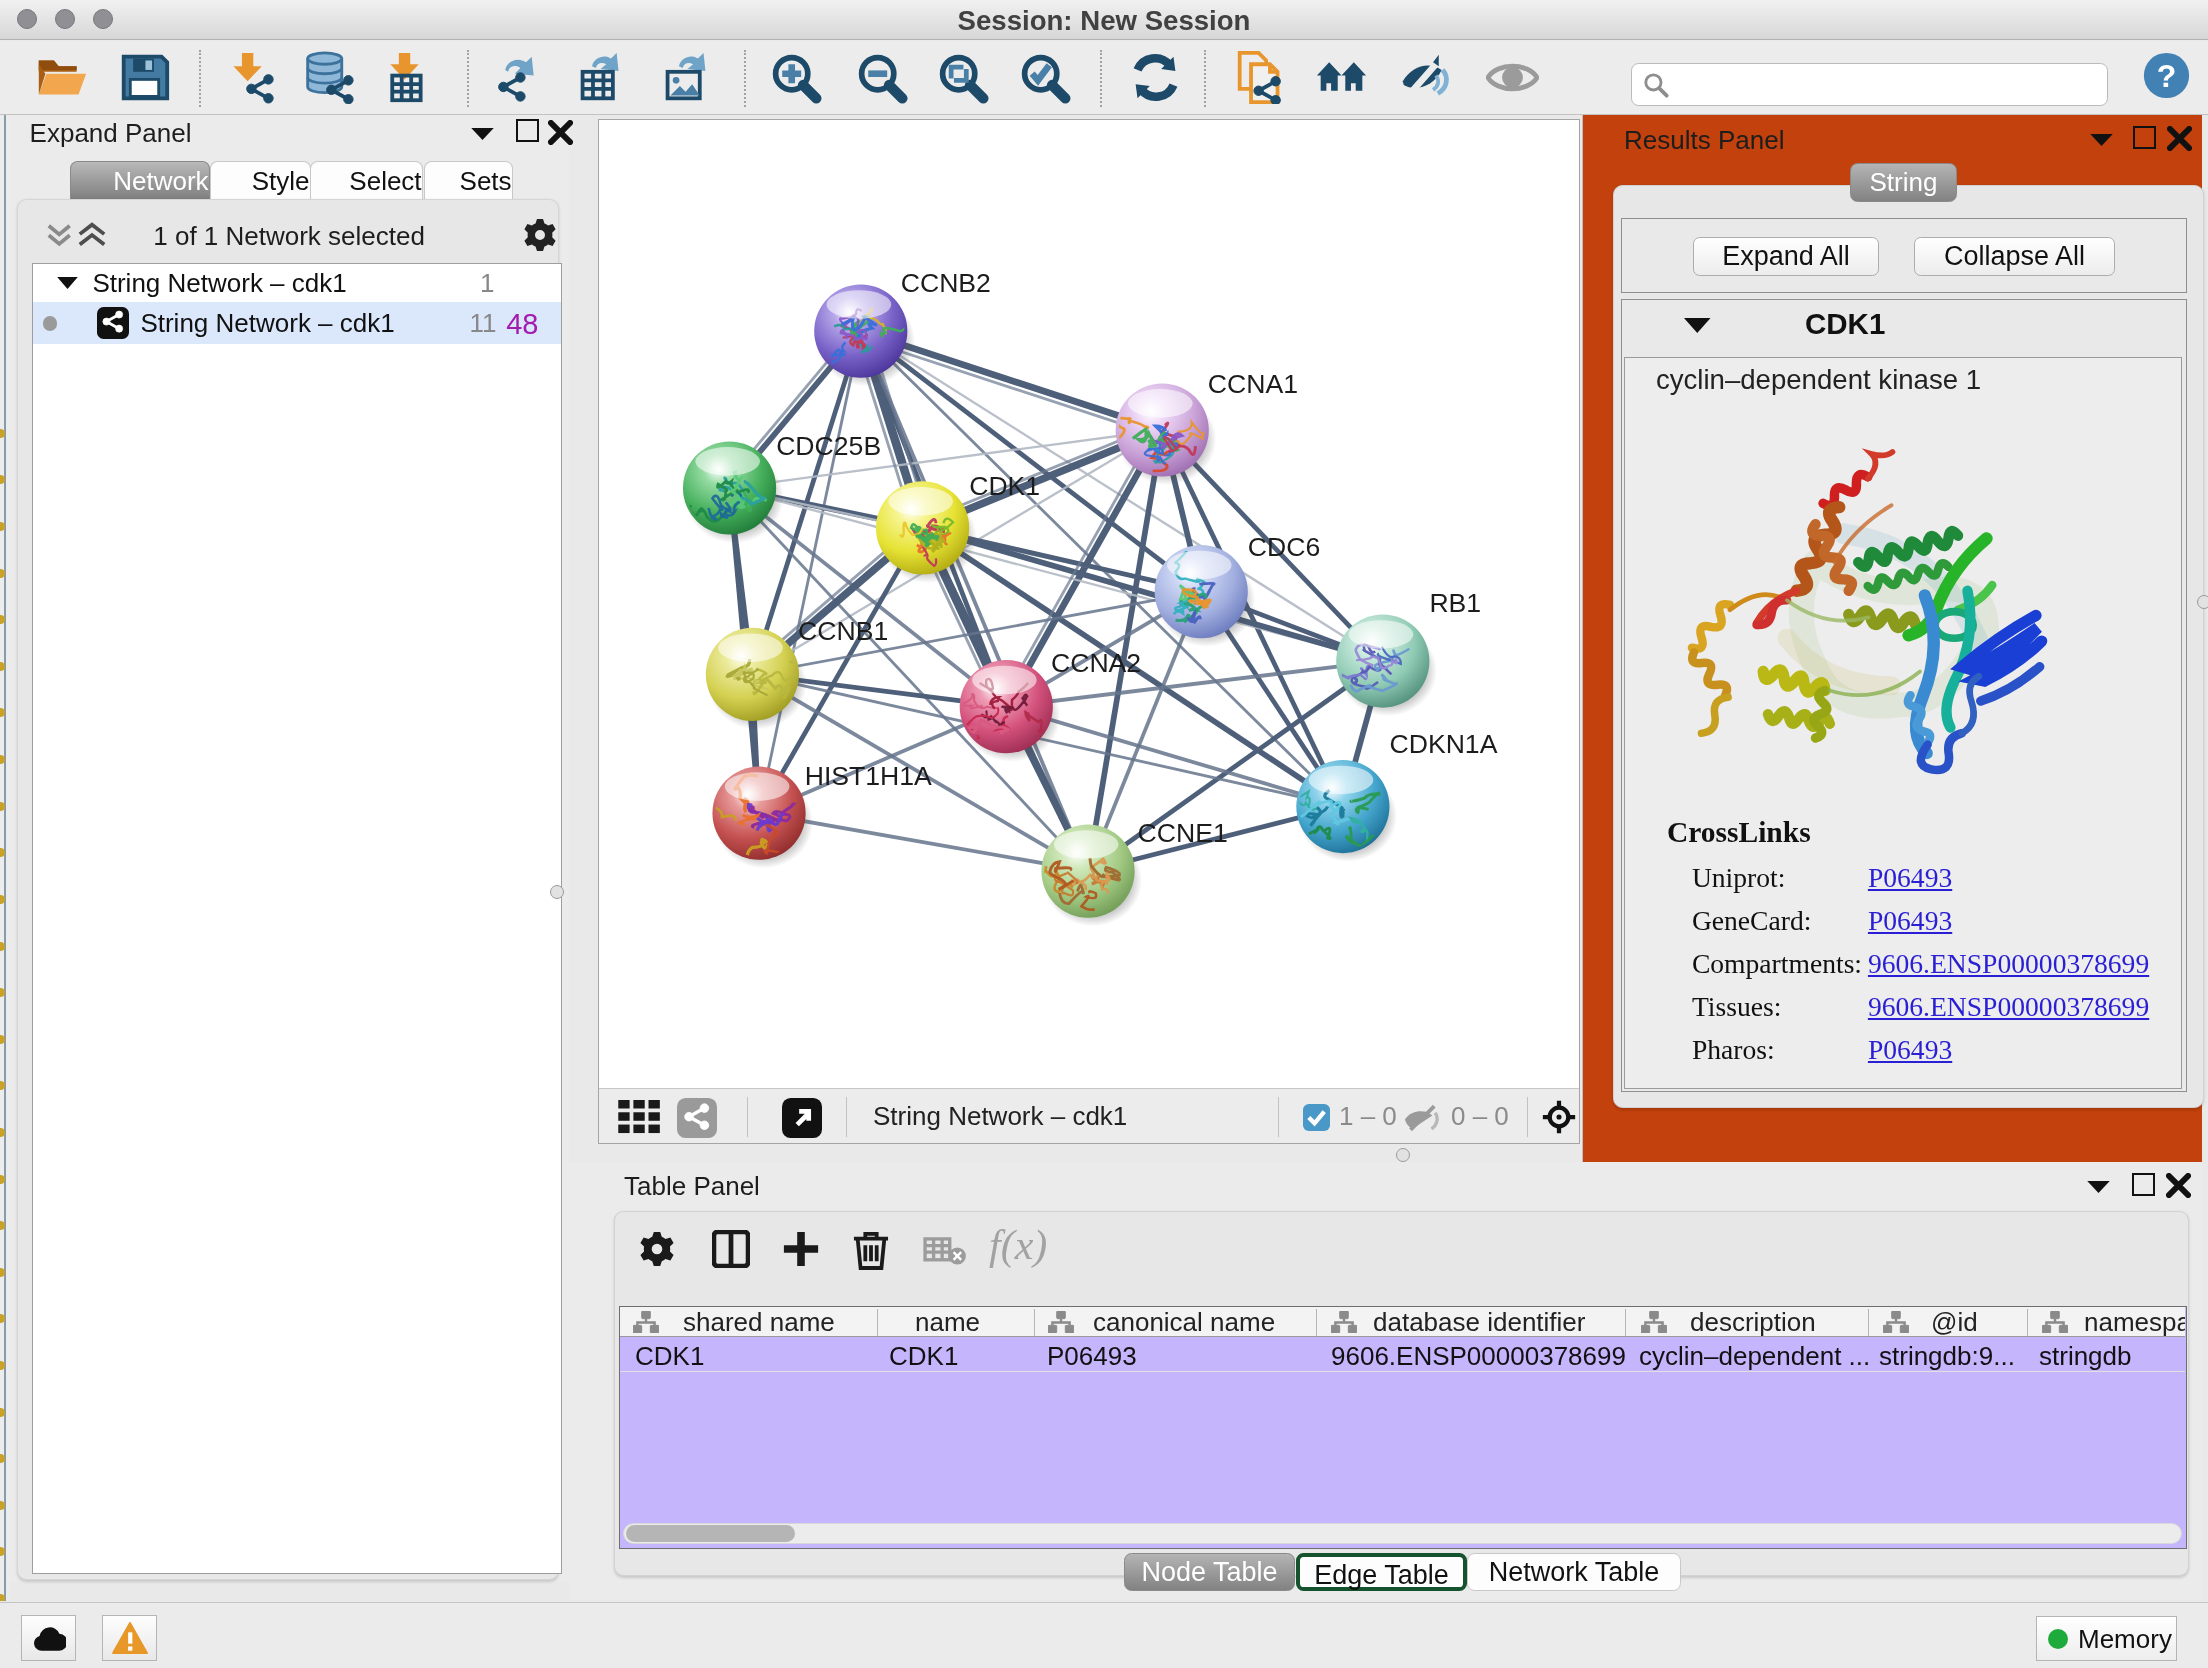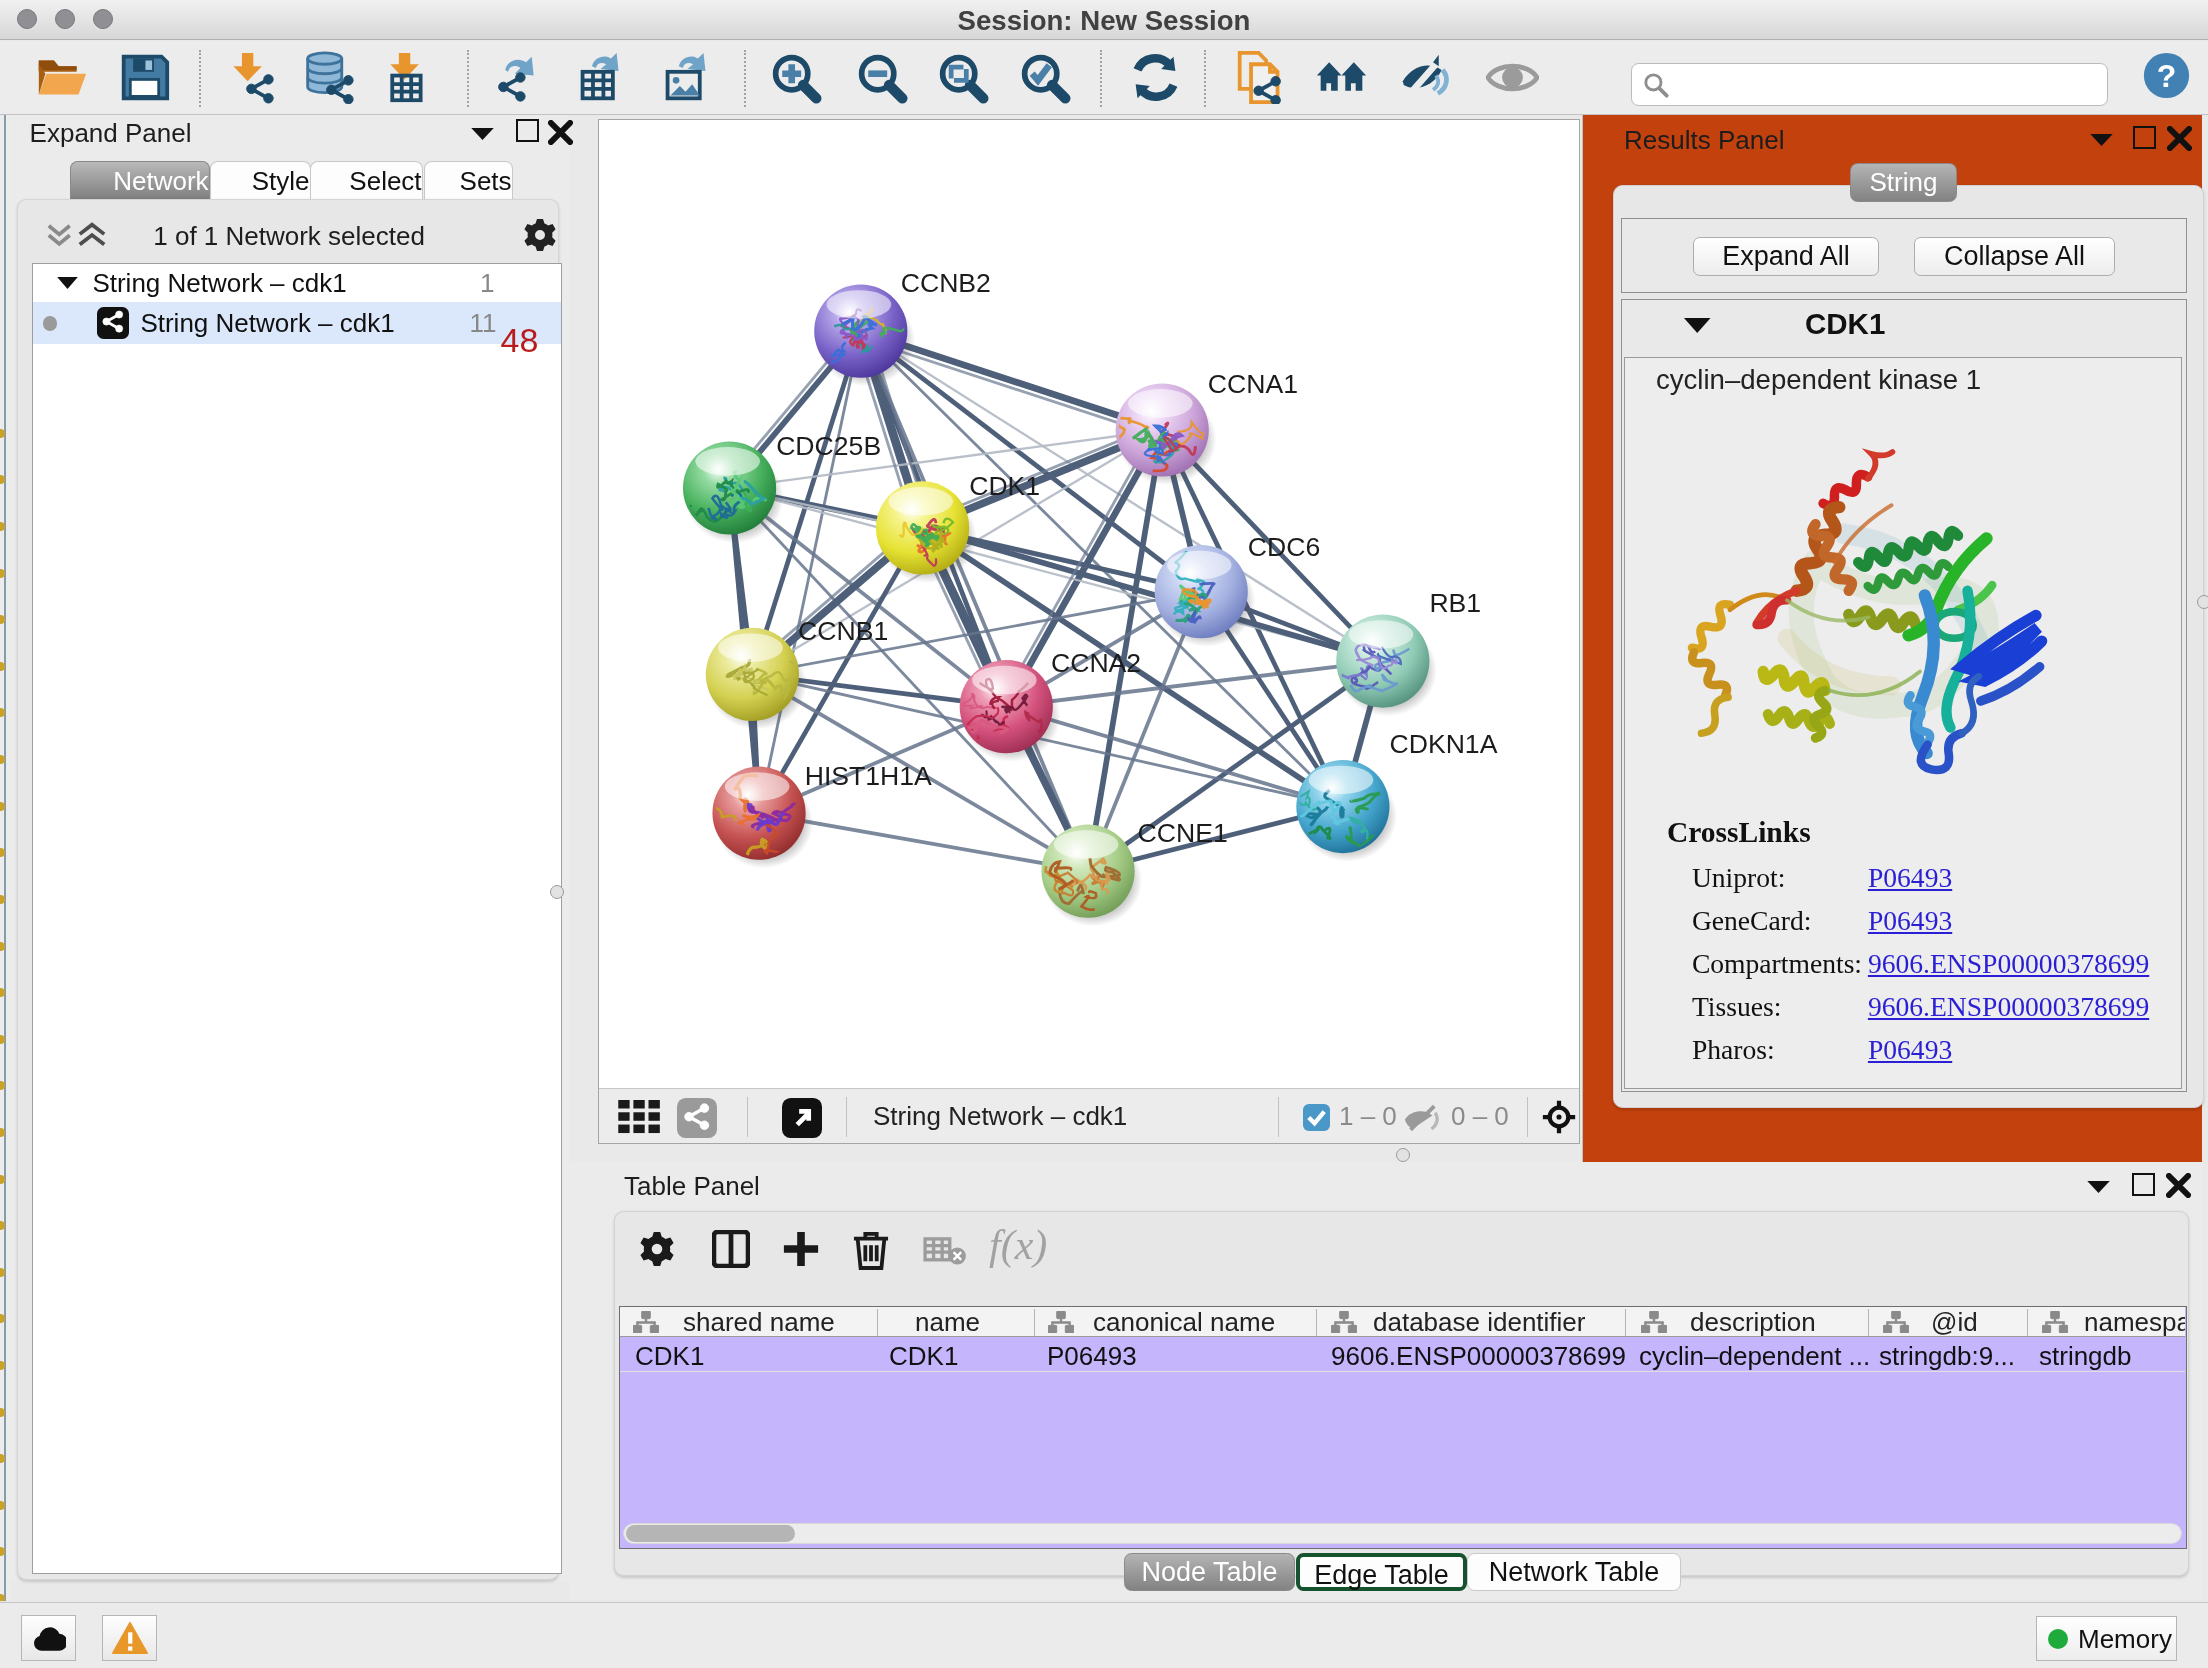--- a/index.html
+++ b/index.html
@@ -245,21 +245,21 @@
       <div style="position:absolute;left:0;top:38px;width:100%;height:42px;background:#dbe7fa">
         <div style="position:absolute;left:9.5px;top:14.3px;width:14.3px;height:14.3px;border-radius:50%;background:#9a9a9a"></div>
         <svg style="position:absolute;left:64px;top:4.8px" width="32" height="32" viewBox="0 0 34 34">
           <rect x="0" y="0" width="34" height="34" rx="7" fill="#111"></rect>
           <g transform="translate(7,5) scale(0.75)">
               <use href="#shareglyph" fill="#fff" stroke="#fff"></use>
             </g>
         </svg>
         <span style="position:absolute;left:107px;top:5.7px;font-size:26px;color:#111">String Network – cdk1</span>
         <span style="position:absolute;right:65px;top:5.7px;font-size:26px;color:#888">11</span>
-        <span style="position:absolute;right:23px;top:19px;font-size:34px;color:#b91c1c">48</span>
+        <span style="position:absolute;right:23px;top:6px;font-size:29px;color:#a21caf">48</span>
       </div>
     </div>
   </div>
 </div>
 <div id="netview">
 <svg id="netsvg" width="980" height="968" viewBox="0 0 1030 1018" style="position:absolute;left:0;top:0">
 <defs>
 <radialGradient id="gB2" cx="0.38" cy="0.3" r="0.75">
 <stop offset="0" stop-color="#ffffff"></stop>
 <stop offset="0.22" stop-color="#b7a8ea"></stop>

